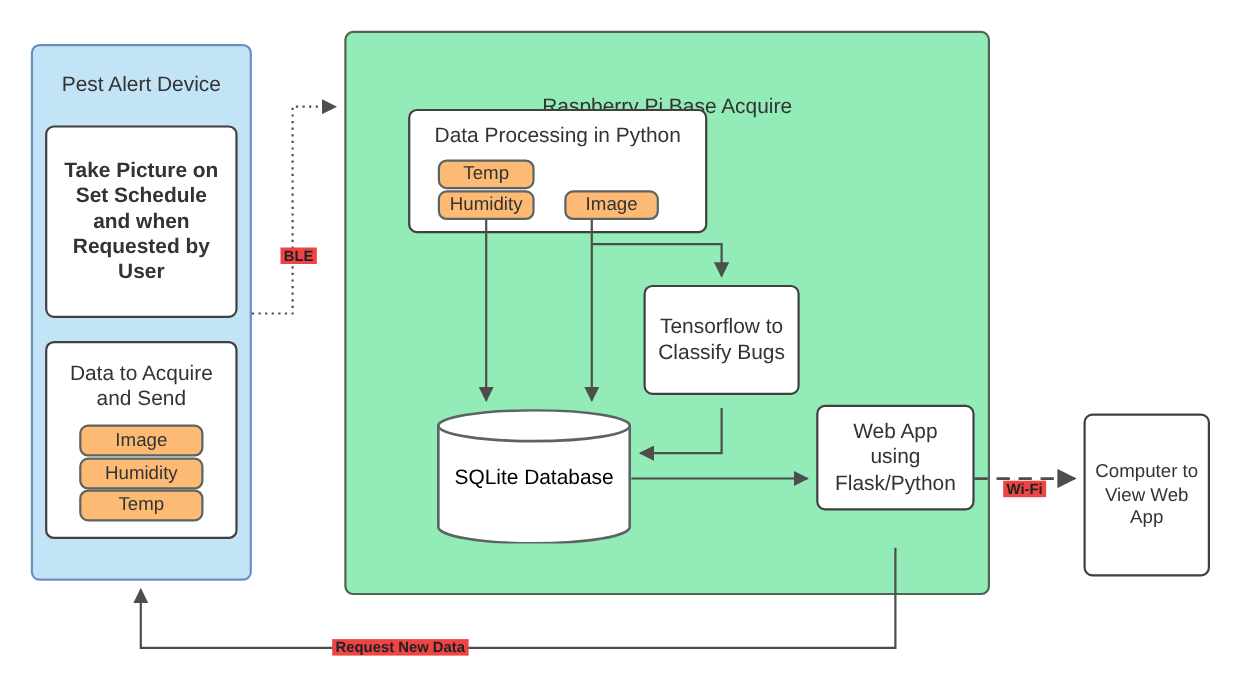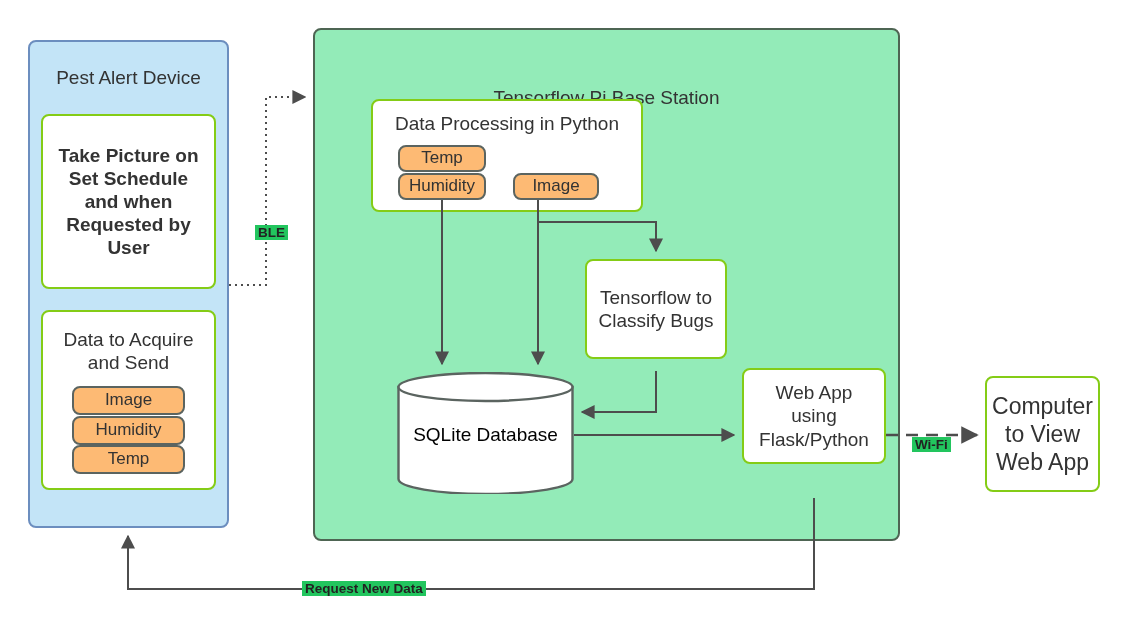--- a/index.html
+++ b/index.html
@@ -51,35 +51,35 @@
     align-items: flex-start;
     justify-content: center;
   }
   .group-title {
     position: absolute;
     width: 100%;
     color: #333333;
   }
   .white-box {
     background: #ffffff;
-    border: 2px solid #84cc16;
+    border: 2px solid #404040;
     border-radius: 8px;
   }
   .pill {
     background: #fdba74;
     border: 2px solid #5b6460;
     border-radius: 8px;
     font-size: 17px;
   }
   .edge-label {
     position: absolute;
     font-weight: bold;
     font-size: 13.5px;
     color: #222222;
-    background: #22c55e;
+    background: #ef4444;
     padding: 0 3px;
     white-space: nowrap;
   }
   .cyl-wrap {
     position: absolute;
   }
   .cyl-label {
     position: absolute;
     width: 100%;
     text-align: center;
@@ -100,21 +100,21 @@
 
   <div class="node white-box" style="left:41px; top:310px; width:175px; height:180px;">
     <div class="group-title" style="top:16px; font-size:19px; padding:0 14px; box-sizing:border-box;">Data to Acquire and Send</div>
   </div>
 
   <div class="node pill" style="left:72px; top:386px; width:113px; height:29px;">Image</div>
   <div class="node pill" style="left:72px; top:416px; width:113px; height:29px;">Humidity</div>
   <div class="node pill" style="left:72px; top:445px; width:113px; height:29px;">Temp</div>
 
   <div class="node group-green" style="left:313px; top:28px; width:587px; height:513px;">
-    <div class="group-title" style="top:56px; font-size:19px;">Tensorflow Pi Base Station</div>
+    <div class="group-title" style="top:56px; font-size:19px;">Raspberry Pi Base Acquire</div>
   </div>
 
   <div class="node white-box" style="left:371px; top:99px; width:272px; height:113px;">
     <div class="group-title" style="top:11px; font-size:19px;">Data Processing in Python</div>
   </div>
 
   <div class="node pill" style="left:398px; top:145px; width:88px; height:27px;">Temp</div>
   <div class="node pill" style="left:398px; top:173px; width:88px; height:27px;">Humidity</div>
   <div class="node pill" style="left:513px; top:173px; width:86px; height:27px;">Image</div>
 
@@ -123,21 +123,21 @@
   <div class="node white-box" style="left:742px; top:368px; width:144px; height:96px; font-size:19px; padding:0 8px;">Web App using Flask/Python</div>
 
   <div class="cyl-wrap" style="left:397px; top:372px; width:177px; height:122px;">
     <svg width="177" height="122" viewBox="0 0 177 122">
       <path d="M1.5,15 L1.5,107 A87,15 0 0 0 175.5,107 L175.5,15 Z" fill="#ffffff" stroke="#5b6460" stroke-width="2.4"></path>
       <ellipse cx="88.5" cy="15" rx="87" ry="14" fill="#ffffff" stroke="#5b6460" stroke-width="2.4"></ellipse>
     </svg>
     <div class="cyl-label" style="top:52px;">SQLite Database</div>
   </div>
 
-  <div class="node white-box" style="left:985px; top:376px; width:115px; height:116px; font-size:23px; padding:0 8px;">Computer to View Web App</div>
+  <div class="node white-box" style="left:985px; top:376px; width:115px; height:148px; font-size:17px; padding:0 8px;">Computer to View Web App</div>
 
   <svg class="edges" viewBox="0 0 1128 631">
     <defs>
       <marker id="arrow" viewBox="0 0 10 10" refX="9" refY="5" markerWidth="7" markerHeight="7" orient="auto-start-reverse">
         <path d="M 0 0 L 10 5 L 0 10 z" fill="#4d4d4d"></path>
       </marker>
     </defs>
 
     <g>
       <path d="M229,285 L266,285 L266,97 L305,97" fill="none" stroke="#4d4d4d" stroke-width="2" stroke-dasharray="2,4" marker-end="url(#arrow)"></path>

